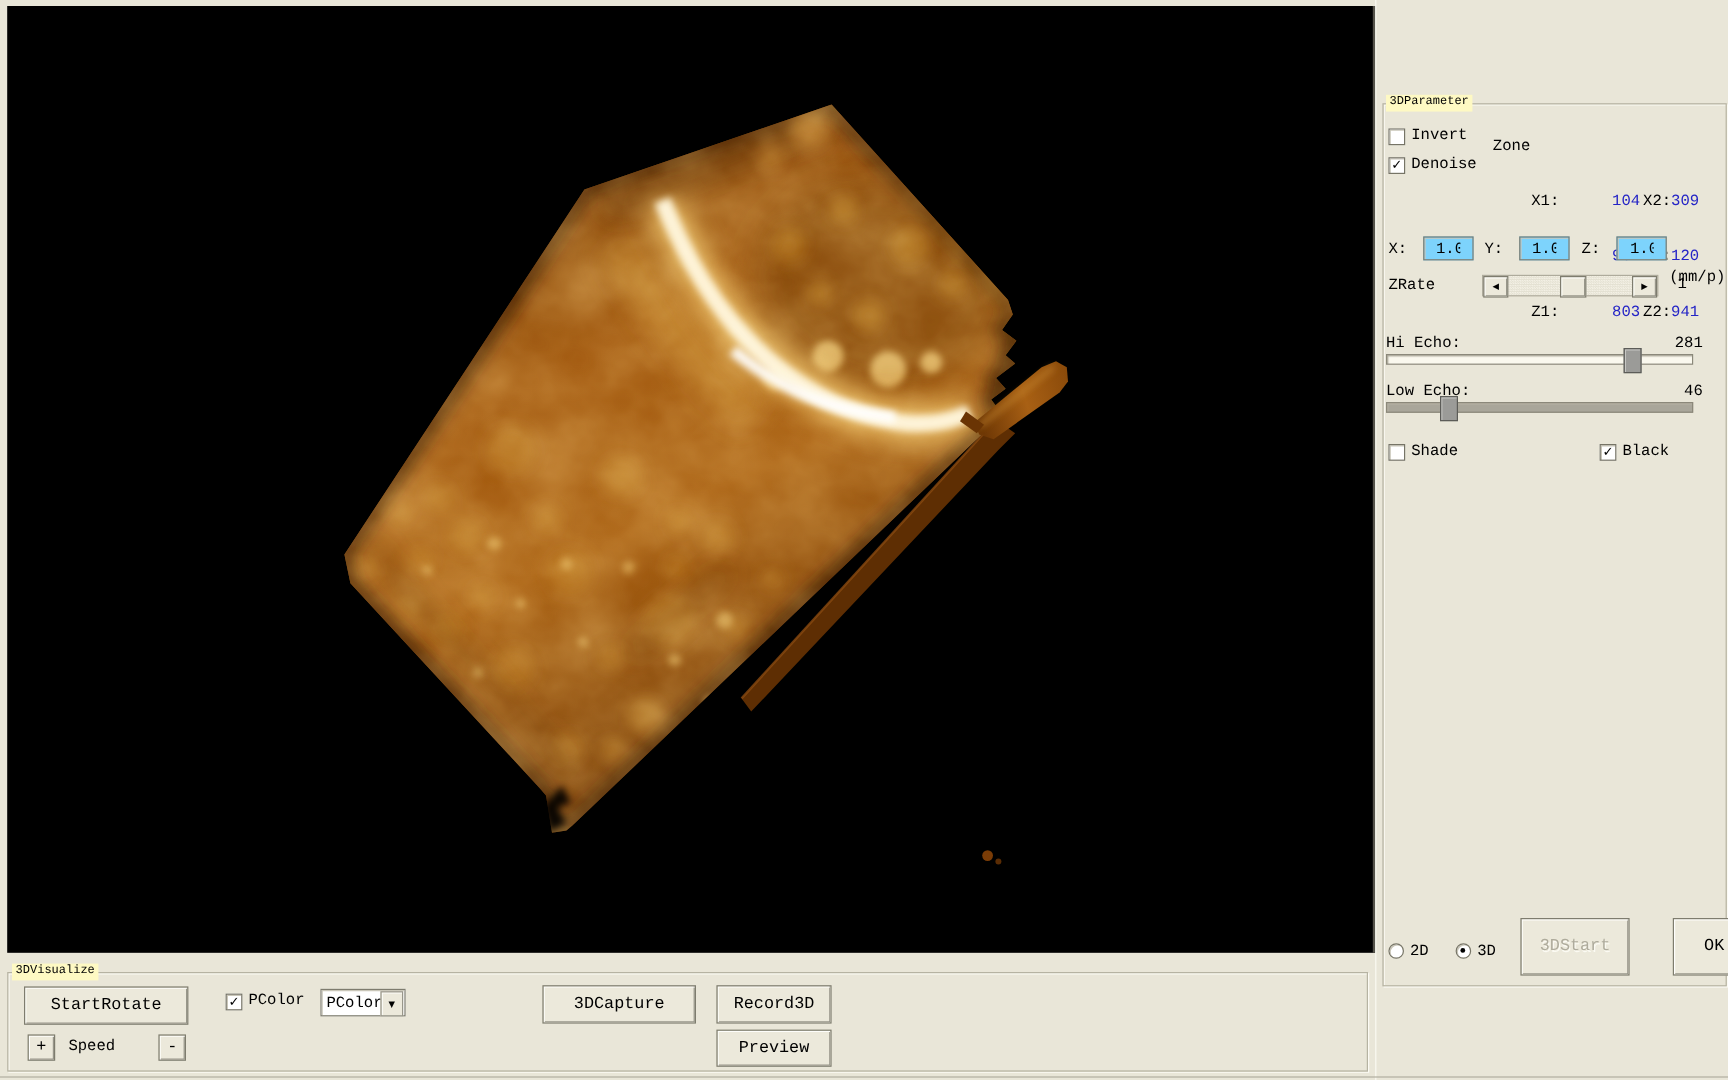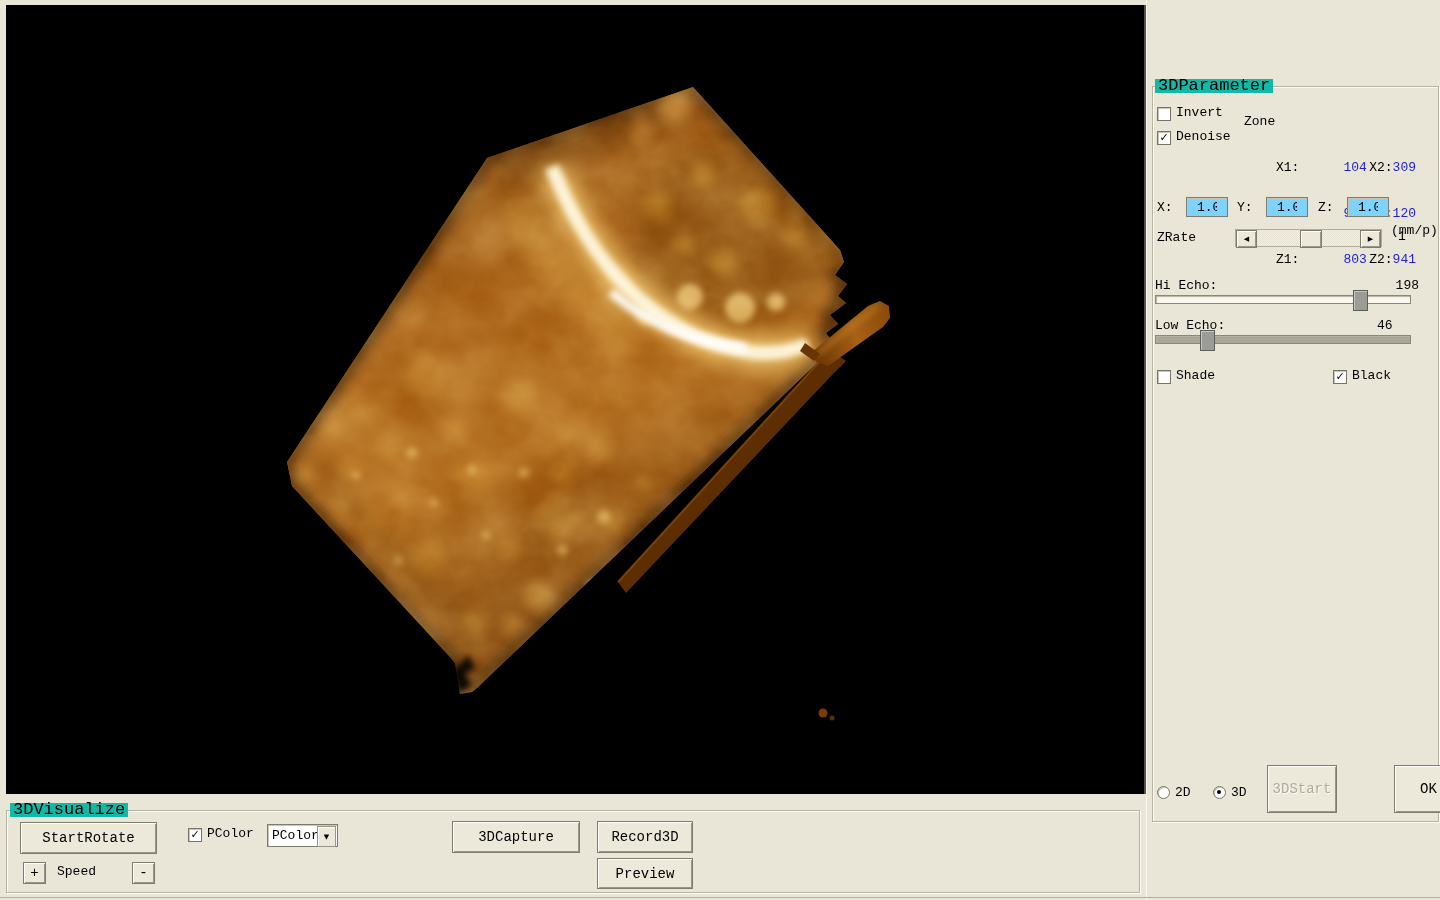--- a/index.html
+++ b/index.html
@@ -7,21 +7,21 @@
   #app{position:relative;width:1440px;height:900px;overflow:hidden;background:#e9e6d8;}
 
   
   .canvas{position:absolute;left:6px;top:5px;width:1138px;height:789px;background:#000;border-right:2px solid #55534a;}
   .panel-sep{position:absolute;left:1146px;top:0;width:1px;height:900px;background:#fbfaf2;}
   .bottom-edge{position:absolute;left:0;top:897px;width:1440px;height:1px;background:#b1ae9f;}
 
   .t{position:absolute;font-size:13px;color:#000;white-space:pre;line-height:15px;}
   .blue{color:#2424c6;}
   .gb{position:absolute;border:1px solid #b6b3a2;box-shadow:inset 1px 1px 0 #fcfbf4,1px 1px 0 #fcfbf4;}
-  .gb-title{position:absolute;font-size:17px;line-height:14px;background:#14b8a6;padding:0 3px;color:#000;white-space:pre;}
+  .gb-title{position:absolute;font-size:10px;line-height:14px;background:#fef9c3;padding:0 3px;color:#000;white-space:pre;}
 
   .btn{position:absolute;box-sizing:border-box;background:#ece9db;border:1px solid #7e7c6e;
        box-shadow:inset 1px 1px 0 #fefefb,inset -1px -1px 0 #98968a;
        font-family:inherit;font-size:14px;color:#000;display:flex;align-items:center;justify-content:center;white-space:pre;}
   .btn.disabled{color:#aeab9c;text-shadow:1px 1px 0 #fbfaf3;}
 
   .cb{position:absolute;width:12px;height:12px;box-sizing:content-box;background:#fff;border:1px solid #767466;
       box-shadow:inset 1px 1px 0 #c9c6b8;display:flex;align-items:center;justify-content:center;}
   .cb .check{font-family:"DejaVu Sans",sans-serif;font-size:11px;line-height:11px;color:#000;position:relative;top:-1px;}
   .radio{position:absolute;width:11px;height:11px;border-radius:50%;background:#fff;border:1px solid #767466;box-shadow:inset 1px 1px 0 #c9c6b8;}
@@ -242,44 +242,44 @@
         <span class="ar">◀</span>
       </span>
     <span class="sb-thumb"></span>
     <span class="sb-btn" style="right:0;">
         <span class="ar">▶</span>
       </span>
   </div>
   <span class="t" style="left:1398px;top:229px;">1</span>
 
   <span class="t" style="left:1155px;top:278px;">Hi Echo:</span>
-  <span class="t" style="left:1377px;top:278px;width:42px;text-align:right;">198</span>
+  <span class="t" style="left:1377px;top:278px;width:42px;text-align:right;">281</span>
   <div class="track hi" style="left:1155px;top:295px;">
     <span class="thumb" style="left:197px;"></span>
   </div>
 
   <span class="t" style="left:1155px;top:318px;">Low Echo:</span>
-  <span class="t" style="left:1377px;top:318px;width:42px;">46</span>
+  <span class="t" style="left:1377px;top:318px;width:42px;text-align:right;">46</span>
   <div class="track low" style="left:1155px;top:335px;">
     <span class="thumb" style="left:44px;"></span>
   </div>
 
   <span class="cb" style="left:1157px;top:370px;"></span>
   <span class="t" style="left:1176px;top:368px;">Shade</span>
   <span class="cb" style="left:1333px;top:370px;">
       <span class="check">✓</span>
     </span>
   <span class="t" style="left:1352px;top:368px;">Black</span>
 
   <span class="radio" style="left:1157px;top:786px;"></span>
   <span class="t" style="left:1175px;top:785px;">2D</span>
   <span class="radio sel" style="left:1213px;top:786px;"></span>
   <span class="t" style="left:1231px;top:785px;">3D</span>
 
-  <div class="btn disabled" style="left:1267px;top:765px;width:70px;height:48px;">3DStart</div>
+  <div class="btn disabled" style="left:1267px;top:765px;width:91px;height:48px;">3DStart</div>
   <div class="btn" style="left:1363px;top:765px;width:69px;height:48px;margin-left:31px;">OK</div>
 
   <div class="gb" style="left:6px;top:810px;width:1132px;height:81px;"></div>
   <span class="gb-title" style="left:10px;top:803px;">3DVisualize</span>
 
   <div class="btn" style="left:20px;top:822px;width:137px;height:32px;">StartRotate</div>
   <div class="btn" style="left:23px;top:862px;width:23px;height:22px;">+</div>
   <span class="t" style="left:57px;top:864px;">Speed</span>
   <div class="btn" style="left:132px;top:862px;width:23px;height:22px;">-</div>
 

